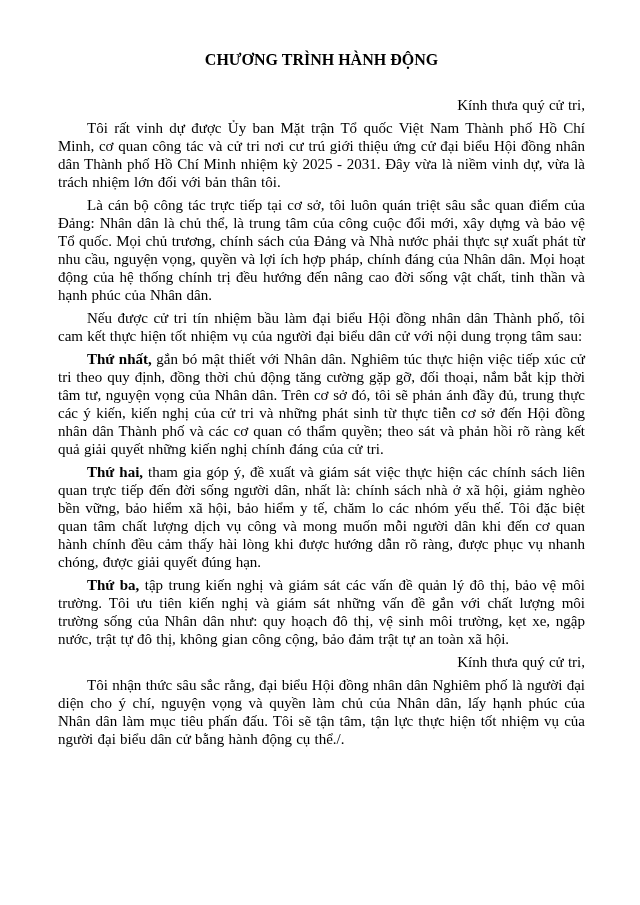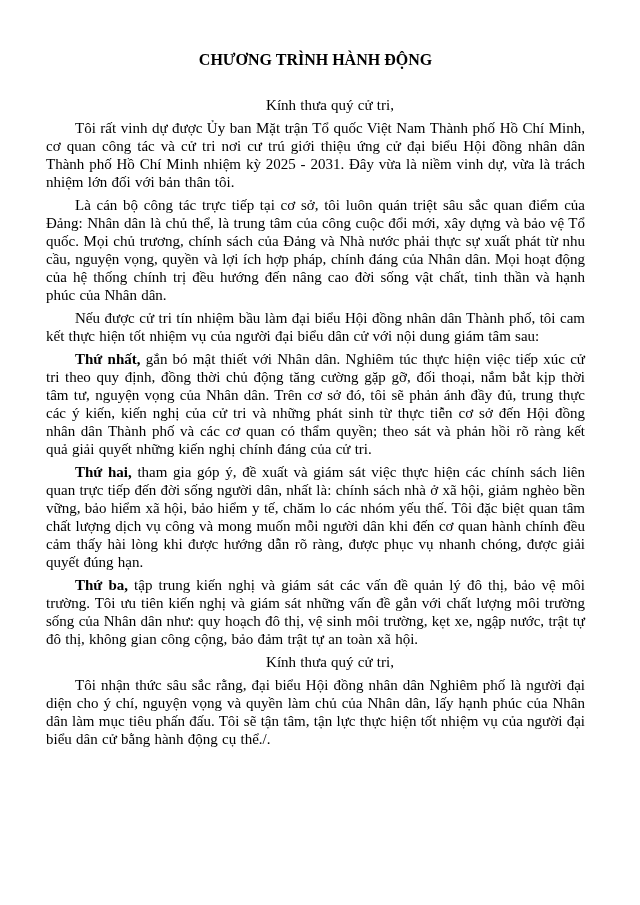--- a/index.html
+++ b/index.html
@@ -10,21 +10,21 @@
   body {
     width: 640px;
     height: 905px;
     font-family: "Liberation Serif", serif;
     color: #000000;
   }
   .page {
     box-sizing: border-box;
     width: 640px;
     height: 905px;
-    padding: 50px 55px 30px 46px;
+    padding: 50px 55px 30px 58px;
     background: #ffffff;
     overflow: hidden;
   }
   .doc-title {
     text-align: center;
     font-weight: bold;
     font-size: 16px;
     line-height: 20px;
     margin: 0 0 26px 0;
   }
@@ -33,37 +33,37 @@
   }
   .para {
     font-size: 15px;
     line-height: 18px;
     text-align: justify;
     text-indent: 29px;
     margin: 0 0 5px 0;
     word-spacing: 0.5px;
   }
   .para.salutation {
-    text-align: center;
+    text-align: right;
   }
   .lead {
     font-weight: bold;
   }
 </style>
 </head>
 <body>
 
 <div class="page">
   <h1 class="doc-title">
     <span class="title-line">CHƯƠNG TRÌNH HÀNH ĐỘNG</span>
   </h1>
   <div>
       <p class="para salutation">Kính thưa quý cử tri,</p>
       <p class="para">Tôi rất vinh dự được Ủy ban Mặt trận Tổ quốc Việt Nam Thành phố Hồ Chí Minh, cơ quan công tác và cử tri nơi cư trú giới thiệu ứng cử đại biểu Hội đồng nhân dân Thành phố Hồ Chí Minh nhiệm kỳ 2025 - 2031. Đây vừa là niềm vinh dự, vừa là trách nhiệm lớn đối với bản thân tôi.</p>
       <p class="para">Là cán bộ công tác trực tiếp tại cơ sở, tôi luôn quán triệt sâu sắc quan điểm của Đảng: Nhân dân là chủ thể, là trung tâm của công cuộc đổi mới, xây dựng và bảo vệ Tổ quốc. Mọi chủ trương, chính sách của Đảng và Nhà nước phải thực sự xuất phát từ nhu cầu, nguyện vọng, quyền và lợi ích hợp pháp, chính đáng của Nhân dân. Mọi hoạt động của hệ thống chính trị đều hướng đến nâng cao đời sống vật chất, tinh thần và hạnh phúc của Nhân dân.</p>
-      <p class="para">Nếu được cử tri tín nhiệm bầu làm đại biểu Hội đồng nhân dân Thành phố, tôi cam kết thực hiện tốt nhiệm vụ của người đại biểu dân cử với nội dung giám tâm sau:</p>
+      <p class="para">Nếu được cử tri tín nhiệm bầu làm đại biểu Hội đồng nhân dân Thành phố, tôi cam kết thực hiện tốt nhiệm vụ của người đại biểu dân cử với nội dung trọng tâm sau:</p>
       <p class="para"><span class="lead">Thứ nhất, </span>gắn bó mật thiết với Nhân dân. Nghiêm túc thực hiện việc tiếp xúc cử tri theo quy định, đồng thời chủ động tăng cường gặp gỡ, đối thoại, nắm bắt kịp thời tâm tư, nguyện vọng của Nhân dân. Trên cơ sở đó, tôi sẽ phản ánh đầy đủ, trung thực các ý kiến, kiến nghị của cử tri và những phát sinh từ thực tiễn cơ sở đến Hội đồng nhân dân Thành phố và các cơ quan có thẩm quyền; theo sát và phản hồi rõ ràng kết quả giải quyết những kiến nghị chính đáng của cử tri.</p>
       <p class="para"><span class="lead">Thứ hai, </span>tham gia góp ý, đề xuất và giám sát việc thực hiện các chính sách liên quan trực tiếp đến đời sống người dân, nhất là: chính sách nhà ở xã hội, giảm nghèo bền vững, bảo hiểm xã hội, bảo hiểm y tế, chăm lo các nhóm yếu thế. Tôi đặc biệt quan tâm chất lượng dịch vụ công và mong muốn mỗi người dân khi đến cơ quan hành chính đều cảm thấy hài lòng khi được hướng dẫn rõ ràng, được phục vụ nhanh chóng, được giải quyết đúng hạn.</p>
       <p class="para"><span class="lead">Thứ ba, </span>tập trung kiến nghị và giám sát các vấn đề quản lý đô thị, bảo vệ môi trường. Tôi ưu tiên kiến nghị và giám sát những vấn đề gắn với chất lượng môi trường sống của Nhân dân như: quy hoạch đô thị, vệ sinh môi trường, kẹt xe, ngập nước, trật tự đô thị, không gian công cộng, bảo đảm trật tự an toàn xã hội.</p>
       <p class="para salutation">Kính thưa quý cử tri,</p>
       <p class="para">Tôi nhận thức sâu sắc rằng, đại biểu Hội đồng nhân dân Nghiêm phố là người đại diện cho ý chí, nguyện vọng và quyền làm chủ của Nhân dân, lấy hạnh phúc của Nhân dân làm mục tiêu phấn đấu. Tôi sẽ tận tâm, tận lực thực hiện tốt nhiệm vụ của người đại biểu dân cử bằng hành động cụ thể./.</p>
     </div>
 </div>
 
 </body></html>

